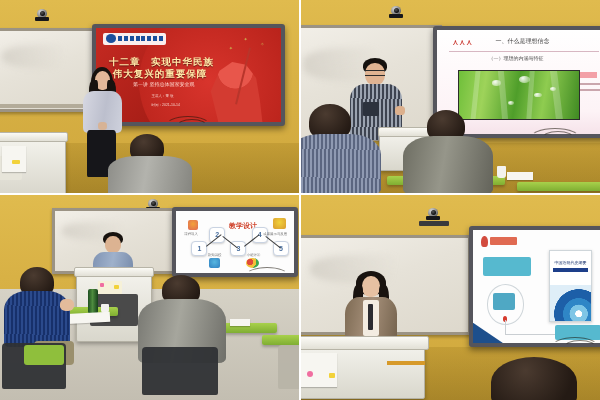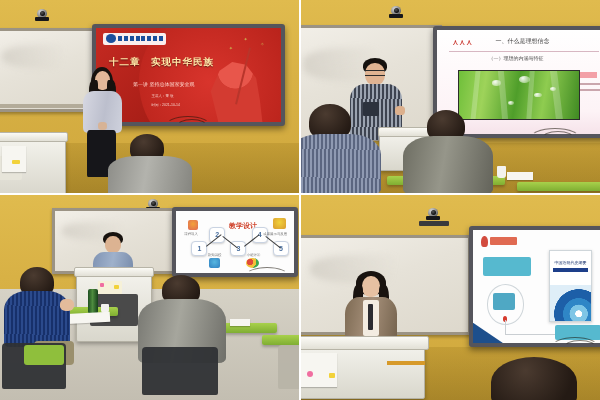--- a/index.html
+++ b/index.html
@@ -161,20 +161,21 @@
     <div class="tv" style="left:92px;top:24px;width:185px;height:94px;">
       <div class="tv-screen">
         <div class="slide1">
           <div class="redleft"></div>
           <div class="redblob"></div>
           <div class="logo">
             <div class="dot"></div>
               <div class="bars"></div>
           </div>
           <div class="t1">十二章　实现中华民族</div>
+          <div class="t2">伟大复兴的重要保障</div>
           <div class="t3">第一讲 坚持总体国家安全观</div>
           <div class="t4">主讲人：董 敏</div>
           <div class="t5">时间：2021-10-14</div>
           <div class="bird" style="right:18%;top:8%;">✦</div>
           <div class="bird" style="right:9%;top:14%;">✧</div>
           <div class="bird" style="right:26%;top:18%;">✦</div>
           <div class="soldier"></div>
           <div class="rifle"></div>
         </div>
       </div>

